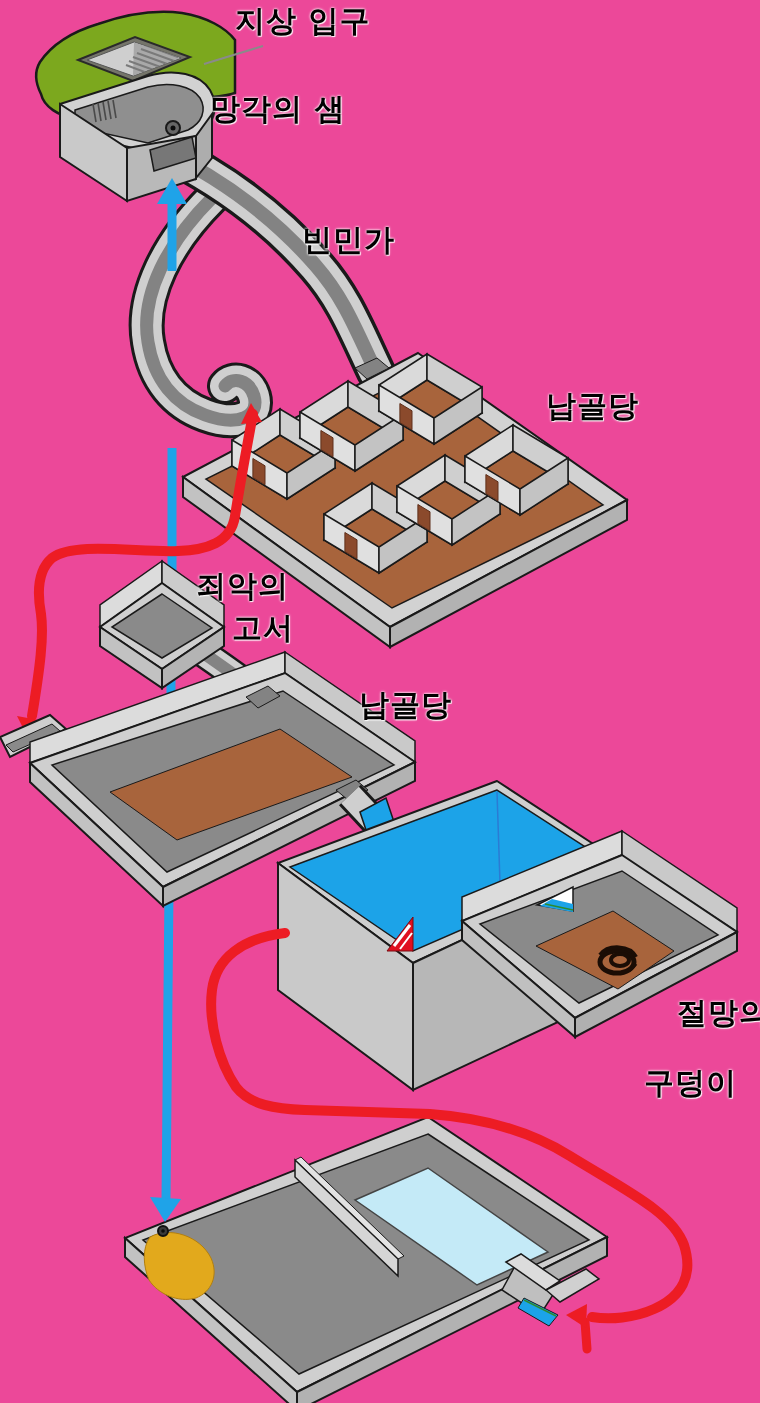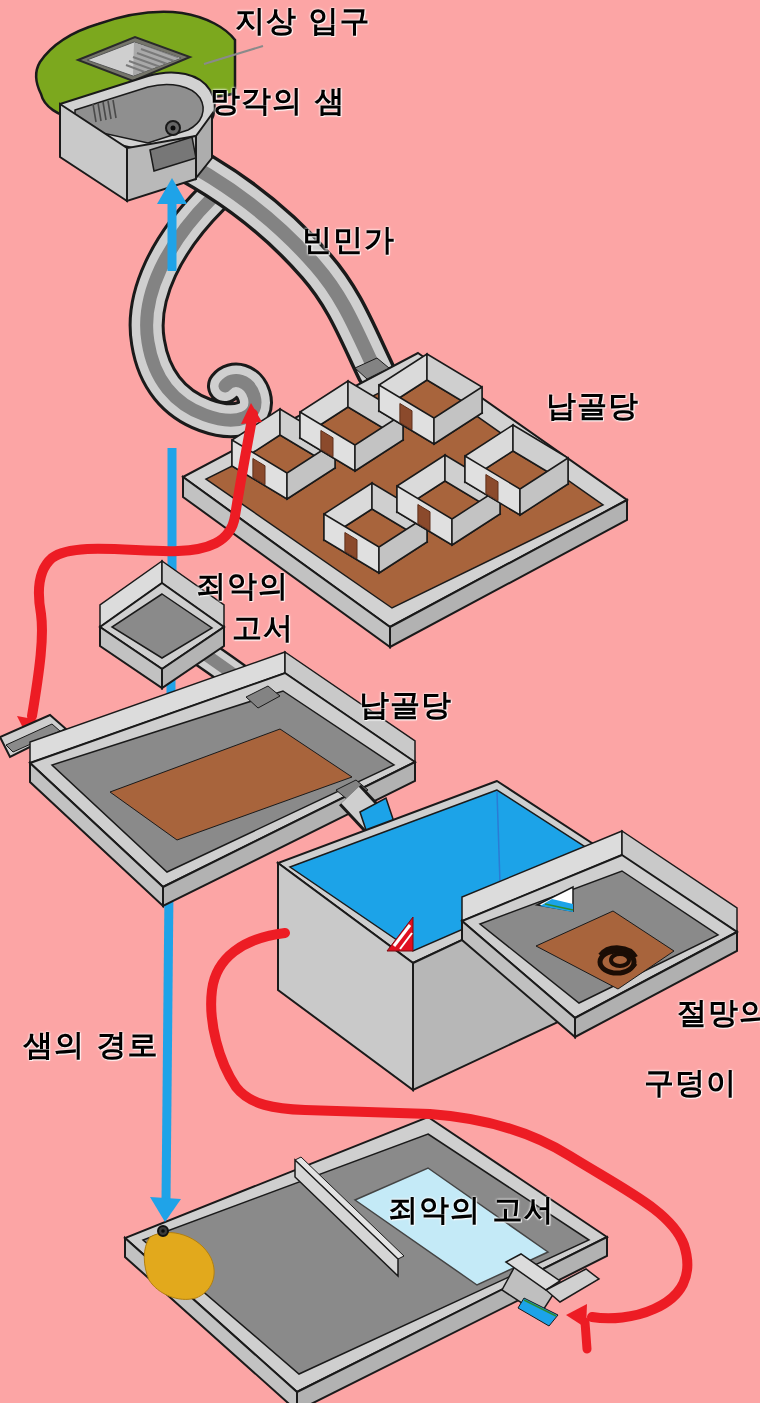--- a/index.html
+++ b/index.html
@@ -1,16 +1,16 @@
 <!DOCTYPE html>
 <html><head>
 <meta charset="utf-8">
 <style>
   html,body{margin:0;padding:0;background:#ffffff;}
-  #stage{position:relative;width:760px;height:1403px;background:#fca5a5;overflow:hidden;
+  #stage{position:relative;width:760px;height:1403px;background:#ec4899;overflow:hidden;
          font-family:"DejaVu Sans",sans-serif;}
   #scene{position:absolute;left:0;top:0;}
   .lbl{position:absolute;font-weight:700;font-size:30px;line-height:1.05;color:#000;
        letter-spacing:1px;white-space:nowrap;
        text-shadow:0 0 2px #fff,0 0 3px #fff,1px 1px 0 rgba(255,255,255,.8);}
 </style>
 </head>
 <body>
 
 <div id="stage">
@@ -238,23 +238,21 @@
              L 430,1114 C 485,1118 530,1131 570,1156 C 625,1190 672,1212 684,1245
              C 694,1276 681,1297 654,1309 C 634,1318 610,1320 592,1317" fill="none" stroke="#ED1C24" stroke-width="10" stroke-linecap="round"></path>
     <path d="M 585,1322 L 587,1349" fill="none" stroke="#ED1C24" stroke-width="9" stroke-linecap="round"></path>
     <polygon points="566,1315 587,1304 586,1328" fill="#ED1C24"></polygon>
   </g>
 
   <polygon points="165,1222 150,1197 181,1199" fill="#1FA3E8"></polygon>
 </svg>
 
 <div class="lbl" style="left:235px;top:5px">지상 입구</div>
-<div class="lbl" style="left:210px;top:85px">망각의 샘</div>
+<div class="lbl" style="left:210px;top:93px">망각의 샘</div>
 <div class="lbl" style="left:302px;top:224px">빈민가</div>
 <div class="lbl" style="left:546px;top:390px">납골당</div>
 <div class="lbl" style="left:196px;top:570px">죄악의</div>
 <div class="lbl" style="left:232px;top:612px">고서</div>
 <div class="lbl" style="left:359px;top:689px">납골당</div>
 <div class="lbl" style="left:677px;top:997px">절망의</div>
 <div class="lbl" style="left:644px;top:1067px">구덩이</div>
-<div class="lbl" style="left:23px;top:1029px">샘의 경로</div>
-<div class="lbl" style="left:388px;top:1194px">죄악의 고서</div>
 </div>
 
 </body></html>

